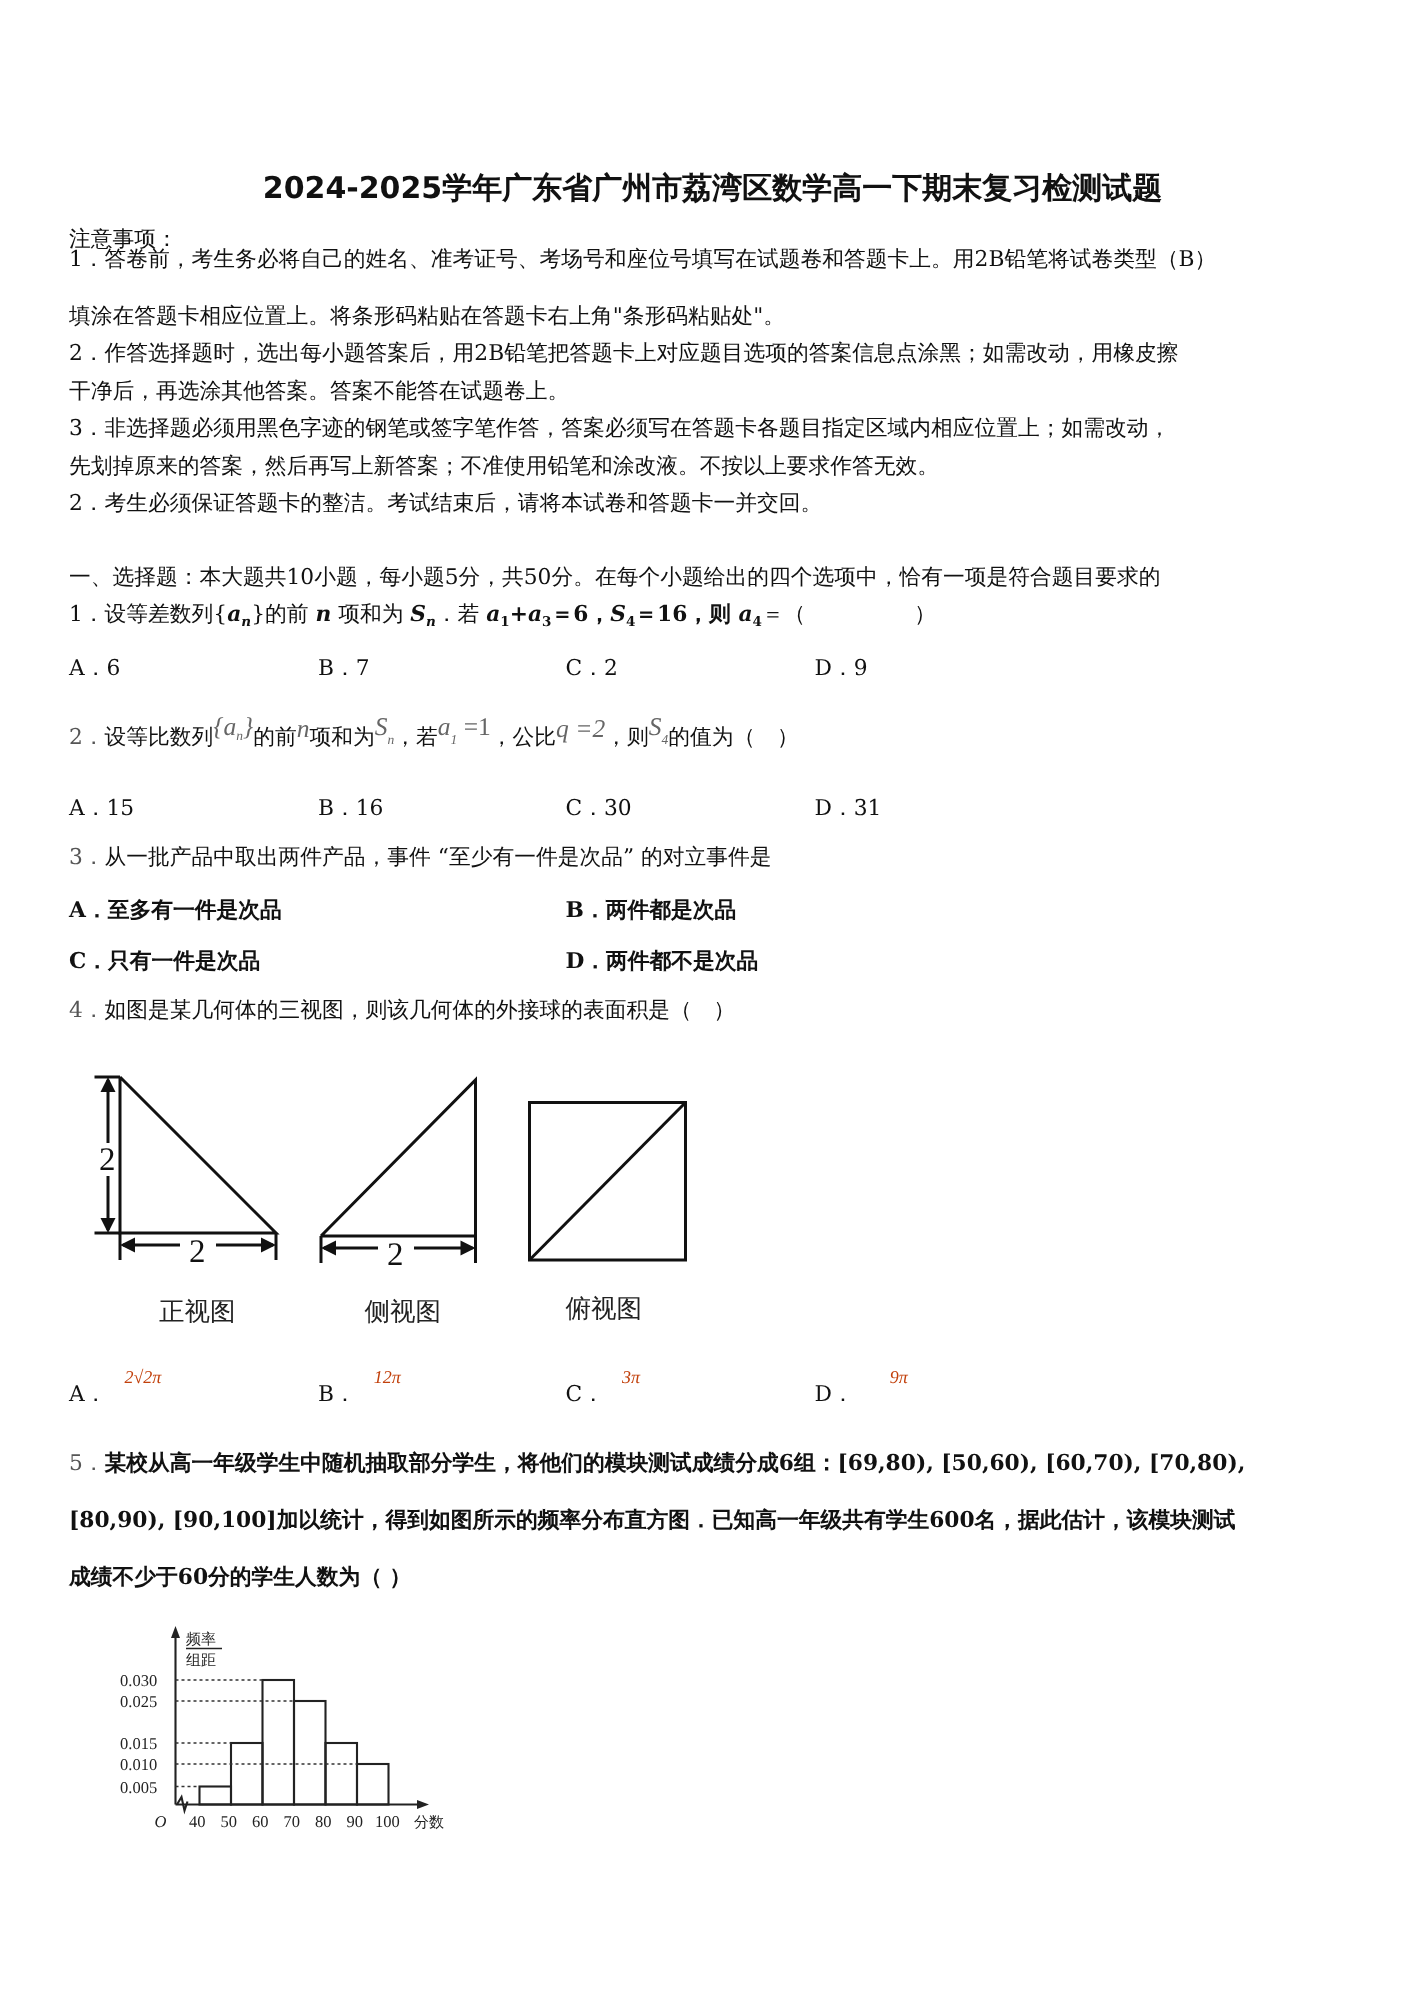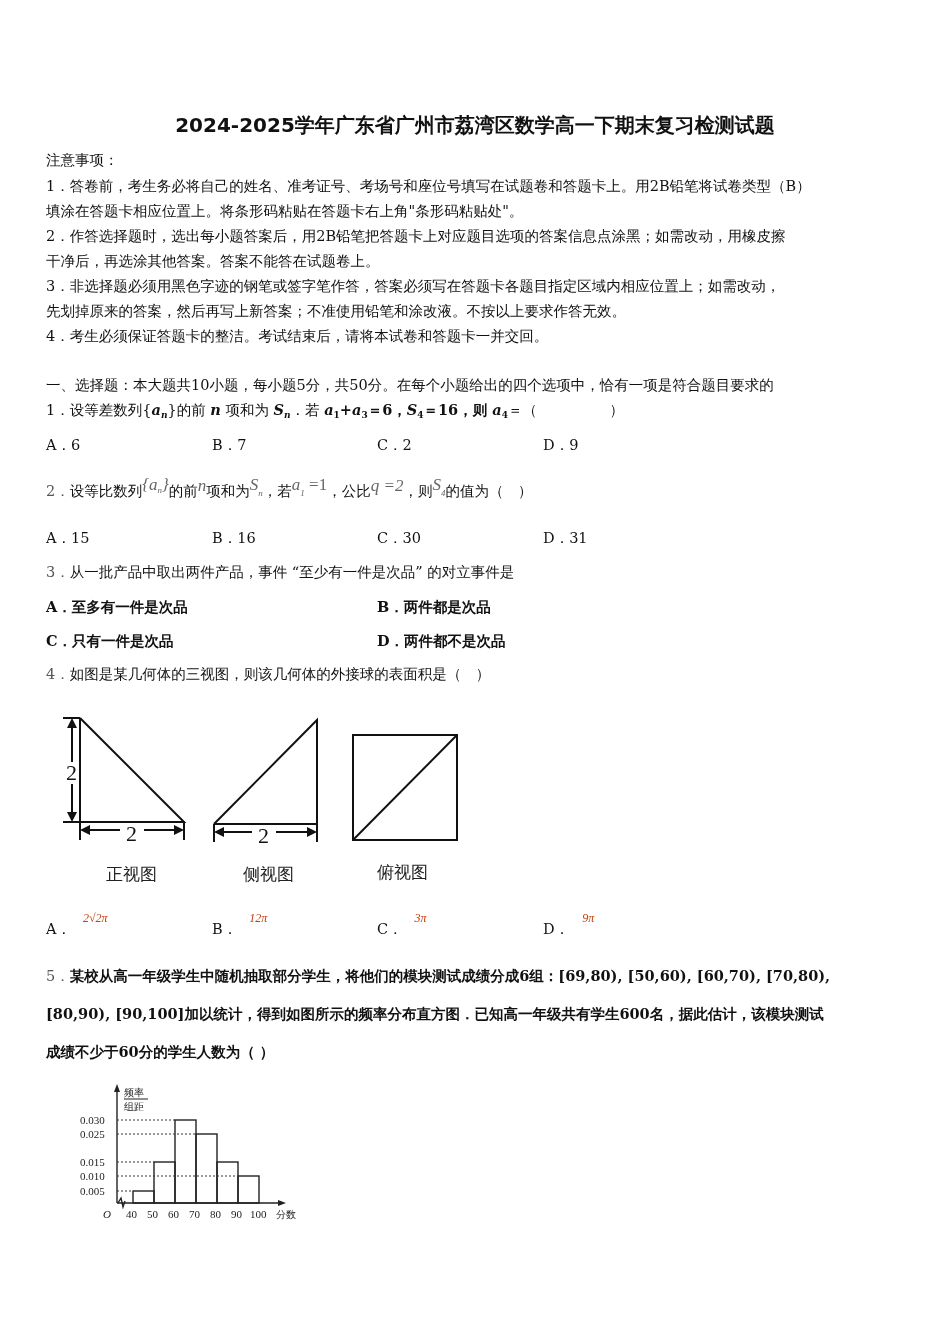--- a/index.html
+++ b/index.html
@@ -17,27 +17,27 @@
   .sub { font-size: 9px; vertical-align: -3px; }
   .sup-math { color: #c2410c; font-family: "Liberation Serif", serif; font-style: italic; font-size: 12px; position: relative; top: -12px; margin-left: 20px; }
   svg text { font-family: "Liberation Serif", serif; }
 </style>
 </head>
 <body>
 
 <div class="abs title">2024-2025学年广东省广州市荔湾区数学高一下期末复习检测试题</div>
 
 <div class="abs line note" style="top:148px;">注意事项：</div>
-<div class="abs line note" style="top:174px;">1．答卷前，考生务必将自己的姓名、准考证号、考场号和座位号填写在试题卷和答题卡上。用2B铅笔将试卷类型（B）</div>
+<div class="abs line note" style="top:161px;">1．答卷前，考生务必将自己的姓名、准考证号、考场号和座位号填写在试题卷和答题卡上。用2B铅笔将试卷类型（B）</div>
 <div class="abs line note" style="top:199px;">填涂在答题卡相应位置上。将条形码粘贴在答题卡右上角"条形码粘贴处"。</div>
 <div class="abs line note" style="top:224px;">2．作答选择题时，选出每小题答案后，用2B铅笔把答题卡上对应题目选项的答案信息点涂黑；如需改动，用橡皮擦</div>
 <div class="abs line note" style="top:249px;">干净后，再选涂其他答案。答案不能答在试题卷上。</div>
 <div class="abs line note" style="top:274px;">3．非选择题必须用黑色字迹的钢笔或签字笔作答，答案必须写在答题卡各题目指定区域内相应位置上；如需改动，</div>
 <div class="abs line note" style="top:299px;">先划掉原来的答案，然后再写上新答案；不准使用铅笔和涂改液。不按以上要求作答无效。</div>
-<div class="abs line note" style="top:324px;">4．考生必须保证答题卡的整洁。考试结束后，请将本试卷和答题卡一并交回。</div>
+<div class="abs line note" style="top:324px;">2．考生必须保证答题卡的整洁。考试结束后，请将本试卷和答题卡一并交回。</div>
 
 <div class="abs line note" style="top:373px;">一、选择题：本大题共10小题，每小题5分，共50分。在每个小题给出的四个选项中，恰有一项是符合题目要求的</div>
 
 <div class="abs line note" style="top:397px;">
   <span>1．</span><span>设等差数列{</span><b class="i">a</b><span class="sub i b">n</span><span>}的前 </span><b class="i">n</b><span> 项和为 </span><b class="i">S</b><span class="sub i b">n</span><span>．若 </span><b class="i">a</b><span class="sub b">1</span><b>+</b><b class="i">a</b><span class="sub b">3</span><b>＝6，</b><b class="i">S</b><span class="sub b">4</span><b>＝16，则 </b><b class="i">a</b><span class="sub b">4</span><span>＝（　　　　　）</span>
 </div>
 <div class="abs opt" style="top:436px; left:46px;">A．6</div>
 <div class="abs opt" style="top:436px; left:212px;">B．7</div>
 <div class="abs opt" style="top:436px; left:377px;">C．2</div>
 <div class="abs opt" style="top:436px; left:543px;">D．9</div>
@@ -96,21 +96,21 @@
   <text x="86" y="141" font-size="22" fill="#111">2</text>
   <text x="218" y="143" font-size="22" fill="#111">2</text>
   <text x="66" y="180" font-size="17" fill="#222" style="font-family:'DejaVu Sans',sans-serif">正视图</text>
   <text x="203" y="180" font-size="17" fill="#222" style="font-family:'DejaVu Sans',sans-serif">侧视图</text>
   <text x="337" y="178" font-size="17" fill="#222" style="font-family:'DejaVu Sans',sans-serif">俯视图</text>
 </svg>
 
 <div class="abs opt" style="top:920px; left:46px;"><span>A．</span><span class="sup-math" style="margin-left:12px;">2√2π</span></div>
 <div class="abs opt" style="top:920px; left:212px;"><span>B．</span><span class="sup-math" style="margin-left:12px;">12π</span></div>
 <div class="abs opt" style="top:920px; left:377px;"><span>C．</span><span class="sup-math" style="margin-left:12px;">3π</span></div>
-<div class="abs opt" style="top:920px; left:543px;"><span>D．</span><span class="sup-math" style="margin-left:13px;">9π</span></div>
+<div class="abs opt" style="top:920px; left:543px;"><span>D．</span><span class="sup-math" style="margin-left:24px;">9π</span></div>
 
 <div class="abs line note b" style="top:963px; font-weight:bold;">
   <span style="color:#555;font-weight:normal">5．</span><span>某校从高一年级学生中随机抽取部分学生，将他们的模块测试成绩分成6组：[69,80), [50,60), [60,70), [70,80),</span>
 </div>
 <div class="abs line note b" style="top:1001px;">[80,90), [90,100]加以统计，得到如图所示的频率分布直方图．已知高一年级共有学生600名，据此估计，该模块测试</div>
 <div class="abs line note b" style="top:1039px;">成绩不少于60分的学生人数为（ ）</div>
 
 <svg class="abs" style="left:40px; top:1070px;" width="280" height="160">
   <g stroke="#222" stroke-width="1.4" fill="none">
 

